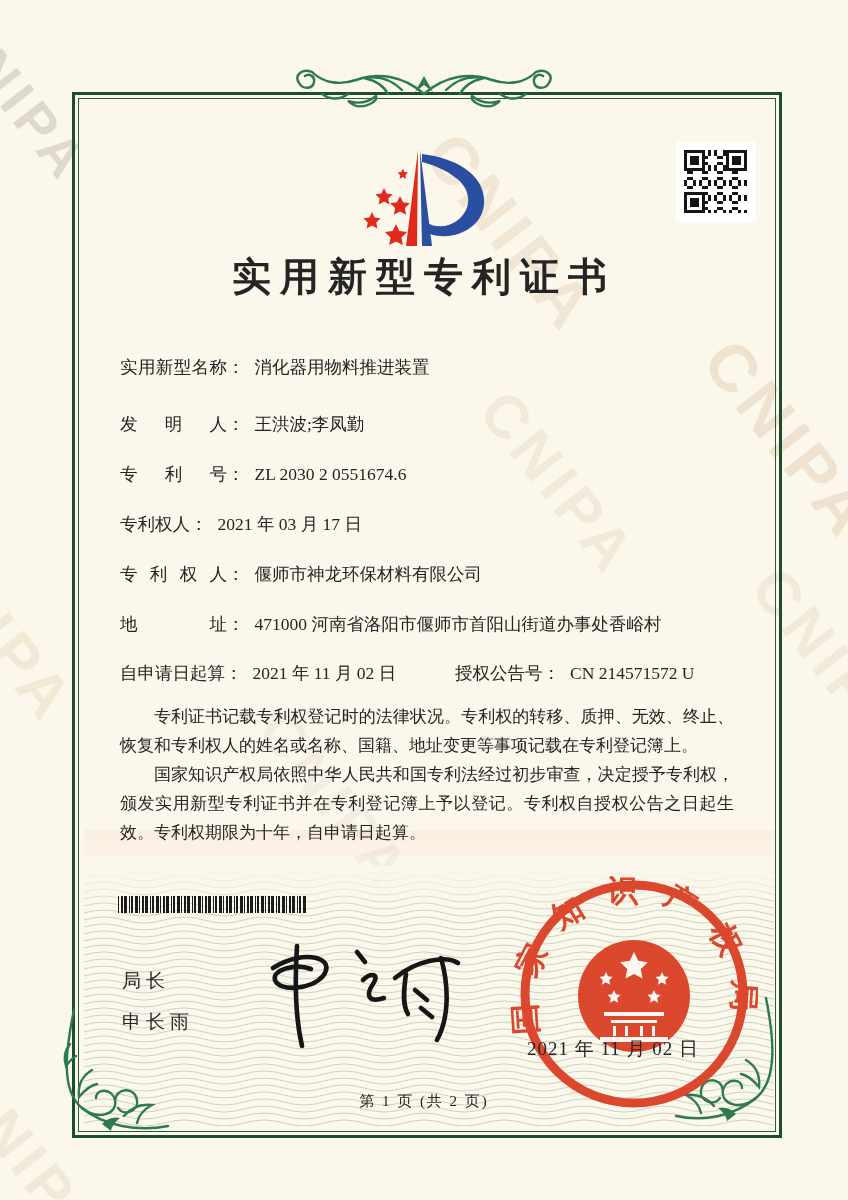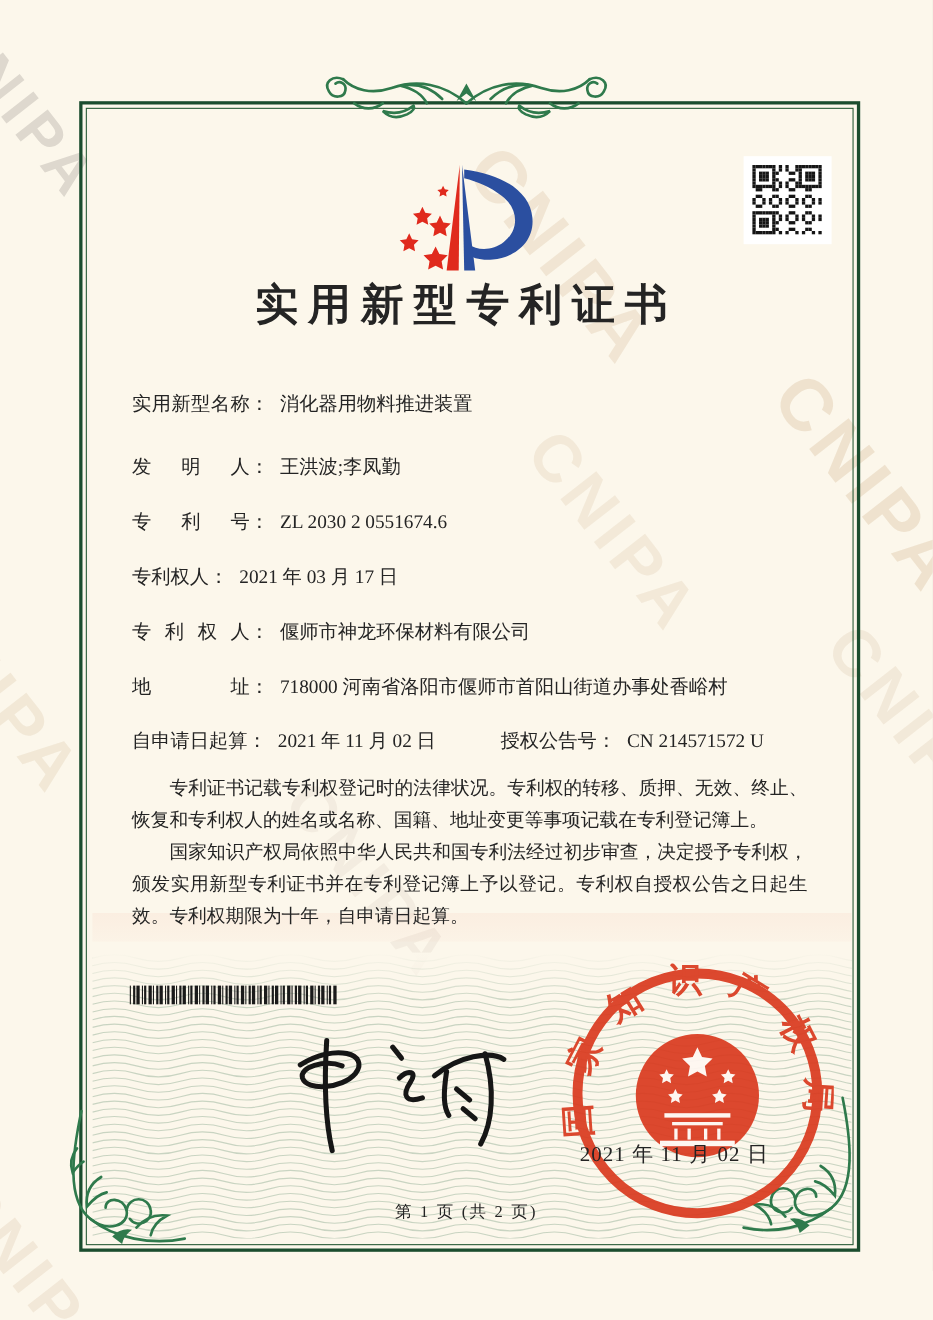--- a/index.html
+++ b/index.html
@@ -393,36 +393,40 @@
   <div class="frow r3">
     <span class="lb j">专利号</span><span>：</span><span class="val">ZL 2030 2 0551674.6</span>
   </div>
   <div class="frow r4">
     <span class="lb">专利权人</span><span>：</span><span class="val">2021 年 03 月 17 日</span>
   </div>
   <div class="frow r5">
     <span class="lb j">专利权人</span><span>：</span><span class="val">偃师市神龙环保材料有限公司</span>
   </div>
   <div class="frow r6">
-    <span class="lb j">地址</span><span>：</span><span class="val">718000 河南省洛阳市偃师市首阳山街道办事处香峪村</span>
+    <span class="lb j">地址</span><span>：</span><span class="val">471000 河南省洛阳市偃师市首阳山街道办事处香峪村</span>
   </div>
   <div class="frow r7">
     <span class="lb">自申请日起算</span><span>：</span><span class="val">2021 年 11 月 02 日</span>
     <span class="grant2">
       <span class="lb">授权公告号</span><span>：</span><span class="val">CN 214571572 U</span>
     </span>
   </div>
 
   <div class="bodytext">
     <p>专利证书记载专利权登记时的法律状况。专利权的转移、质押、无效、终止、恢复和专利权人的姓名或名称、国籍、地址变更等事项记载在专利登记簿上。</p>
     <p>国家知识产权局依照中华人民共和国专利法经过初步审查，决定授予专利权，颁发实用新型专利证书并在专利登记簿上予以登记。专利权自授权公告之日起生效。专利权期限为十年，自申请日起算。</p>
   </div>
 
   <div class="barcode" id="barcode"><span style="width:1px;margin-right:2px"></span><span style="width:2px;margin-right:1px"></span><span style="width:3px;margin-right:2px"></span><span style="width:1px;margin-right:1px"></span><span style="width:2px;margin-right:2px"></span><span style="width:3px;margin-right:1px"></span><span style="width:1px;margin-right:2px"></span><span style="width:2px;margin-right:1px"></span><span style="width:3px;margin-right:2px"></span><span style="width:1px;margin-right:1px"></span><span style="width:2px;margin-right:2px"></span><span style="width:3px;margin-right:1px"></span><span style="width:1px;margin-right:2px"></span><span style="width:2px;margin-right:1px"></span><span style="width:3px;margin-right:2px"></span><span style="width:1px;margin-right:1px"></span><span style="width:2px;margin-right:2px"></span><span style="width:3px;margin-right:1px"></span><span style="width:1px;margin-right:2px"></span><span style="width:2px;margin-right:1px"></span><span style="width:3px;margin-right:2px"></span><span style="width:1px;margin-right:1px"></span><span style="width:2px;margin-right:2px"></span><span style="width:3px;margin-right:1px"></span><span style="width:1px;margin-right:2px"></span><span style="width:2px;margin-right:1px"></span><span style="width:3px;margin-right:2px"></span><span style="width:1px;margin-right:1px"></span><span style="width:2px;margin-right:2px"></span><span style="width:3px;margin-right:1px"></span><span style="width:1px;margin-right:2px"></span><span style="width:2px;margin-right:1px"></span><span style="width:3px;margin-right:2px"></span><span style="width:1px;margin-right:1px"></span><span style="width:2px;margin-right:2px"></span><span style="width:3px;margin-right:1px"></span><span style="width:1px;margin-right:2px"></span><span style="width:2px;margin-right:1px"></span><span style="width:3px;margin-right:2px"></span><span style="width:1px;margin-right:1px"></span><span style="width:2px;margin-right:2px"></span><span style="width:3px;margin-right:1px"></span><span style="width:1px;margin-right:2px"></span><span style="width:2px;margin-right:1px"></span><span style="width:3px;margin-right:2px"></span><span style="width:1px;margin-right:1px"></span><span style="width:2px;margin-right:2px"></span><span style="width:3px;margin-right:1px"></span><span style="width:1px;margin-right:2px"></span><span style="width:2px;margin-right:1px"></span><span style="width:3px;margin-right:2px"></span><span style="width:1px;margin-right:1px"></span><span style="width:2px;margin-right:2px"></span><span style="width:3px;margin-right:1px"></span></div>
 
+  <div class="chief">
+    <div>局长</div>
+    <div class="nm">申长雨</div>
+  </div>
 
   <svg class="sig" width="230" height="120" viewBox="0 0 230 120">
     <path d="M52,14 C50,45 50,84 57,114"></path>
     <path d="M28,36 C60,16 92,26 78,44 C66,58 34,60 30,48 C27,38 50,31 66,37"></path>
     <path d="M112,20 l8,10"></path>
     <path d="M118,48 C126,40 135,42 128,52 C120,64 124,71 139,66"></path>
     <path d="M150,46 C172,28 201,23 213,31"></path>
     <path d="M196,26 C205,58 203,88 192,108"></path>
     <path d="M161,42 C158,62 158,74 163,82"></path>
     <path d="M170,58 l12,10"></path>

